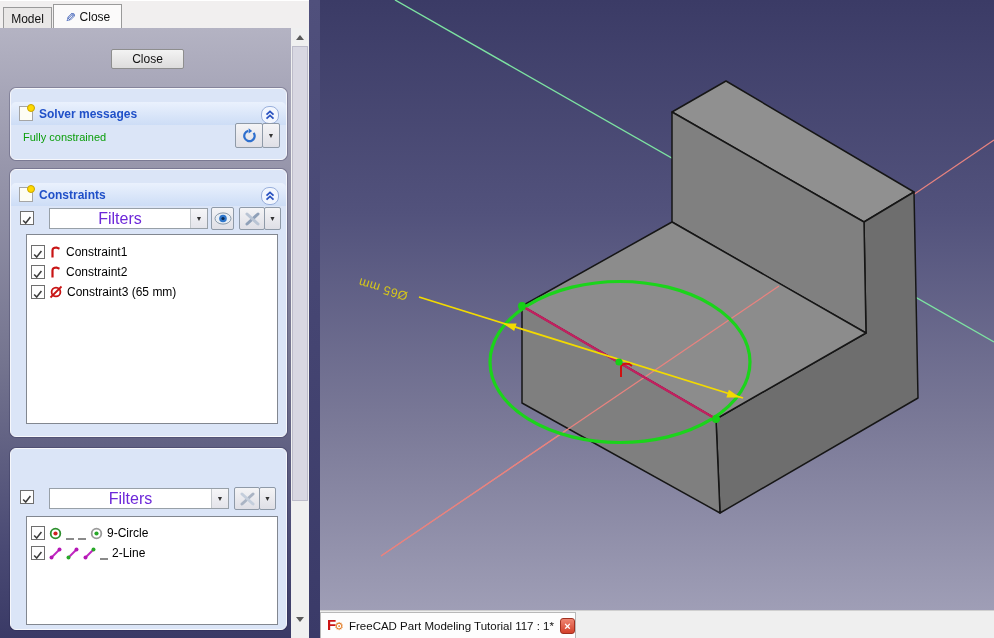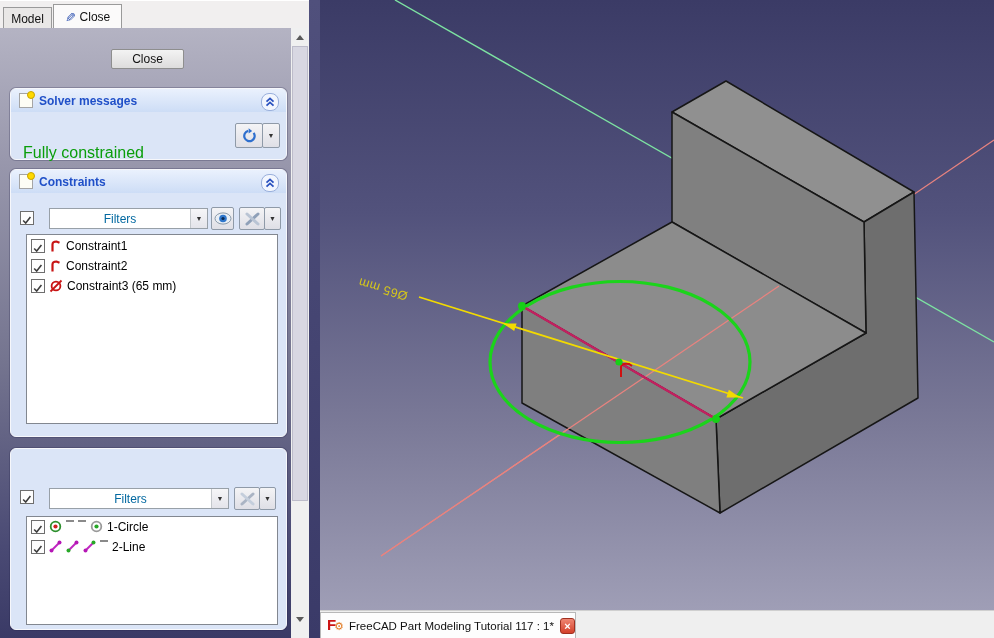--- a/index.html
+++ b/index.html
@@ -13,40 +13,40 @@
   #tab-model{left:3px;width:49px;}
   #tab-tasks{left:53px;top:3px;height:25px;width:69px;background:#fbfafa;}
   .pencil{color:#2a4fb0;font-size:13px;transform:scaleX(-1);display:inline-block;}
   #panel-bg{position:absolute;left:0;top:28px;width:291px;height:610px;
             background:linear-gradient(180deg,#b4b3c3 0%,#9897ac 22%,#74748f 55%,#4a4a74 85%,#3a3a66 100%);}
   #close-btn{position:absolute;left:111px;top:49px;width:73px;height:20px;box-sizing:border-box;
              background:linear-gradient(180deg,#f3f3f3,#dddcdc);border:1px solid #8e8e8e;border-radius:2px;
              font-size:12px;color:#111;display:flex;align-items:center;justify-content:center;}
   .section{position:absolute;left:10px;width:277px;box-sizing:border-box;background:#dbe5f7;
            border:1px solid #f6f7fb;border-radius:6px;box-shadow:0 0 0 1px rgba(30,30,70,.25);}
-  .sec-header{position:absolute;left:0;top:0;right:0;height:23px;border-radius:5px 5px 0 0;
+  .sec-header{position:absolute;left:0;top:13px;right:0;height:23px;border-radius:5px 5px 0 0;
               background:linear-gradient(180deg,#eaf1fd,#cdddf6);display:flex;align-items:center;text-align:center;}
   .sec-title{font-size:12px;font-weight:bold;color:#2050c8;margin-left:6px;}
   .note-icon{position:relative;width:12px;height:13px;background:#fdfdf5;border:1px solid #a5a5a5;margin-left:8px;flex:none;}
   .note-icon .dot{position:absolute;right:-3px;top:-3px;width:6px;height:6px;border-radius:50%;
                   background:#ffd900;border:1px solid #c8a400;}
   .collapse-btn{position:absolute;right:7px;top:4px;width:16px;height:16px;border-radius:8px;
                 background:#f2f6fe;border:1px solid #9ab0dc;display:flex;align-items:center;justify-content:center;}
   .checkbox{position:absolute;width:14px;height:14px;background:#fdfdfd;border:1px solid #6e6e6e;box-sizing:border-box;}
   .combo{position:absolute;height:21px;background:#fff;border:1px solid #98a0a8;box-sizing:border-box;}
   .combo-label{position:absolute;left:0;right:17px;top:0;bottom:0;display:flex;align-items:center;justify-content:center;
-               font-size:12px;color:#0369a1;}
+               font-size:16px;color:#6d28d9;}
   .combo-arrow{position:absolute;right:0;top:0;bottom:0;width:16px;border-left:1px solid #c4c8cc;
                display:flex;align-items:center;justify-content:center;font-size:7px;color:#333;
                background:linear-gradient(180deg,#f6f6f8,#e4e4ea);}
   .mini-btn{position:absolute;background:linear-gradient(180deg,#f4f4f6,#dfdfe6);border:1px solid #8f9aa8;
             box-sizing:border-box;border-radius:2px;display:flex;align-items:center;justify-content:center;}
   .drop-glyph{font-size:7px;color:#333;}
   .listbox{position:absolute;background:#fff;border:1px solid #828790;box-sizing:border-box;overflow:hidden;}
-  .lrow{position:relative;height:20px;display:flex;align-items:flex-start;gap:4px;padding-left:4px;}
+  .lrow{position:relative;height:20px;display:flex;align-items:flex-end;gap:4px;padding-left:4px;}
   .lrow .rlabel{font-size:12px;color:#000;}
   .cb-inline{position:relative;flex:none;width:14px;height:14px;background:#fdfdfd;border:1px solid #6e6e6e;box-sizing:border-box;}
   .dash{flex:none;width:8px;height:2px;background:#8a8a8a;}
   
   #scrollbar{position:absolute;left:291px;top:28px;width:18px;height:610px;background:#f0f0f0;}
   .scroll-btn{position:absolute;left:0;width:18px;height:18px;background:#f0f0f0;display:flex;align-items:center;justify-content:center;}
   .tri-up{width:0;height:0;border-left:4px solid transparent;border-right:4px solid transparent;border-bottom:5px solid #5a5a5a;}
   .tri-down{width:0;height:0;border-left:4px solid transparent;border-right:4px solid transparent;border-top:5px solid #5a5a5a;}
   #scroll-thumb{position:absolute;left:1px;top:18px;width:16px;height:455px;background:#d8d7e2;border:1px solid #bdbcca;box-sizing:border-box;}
   #dark-strip{position:absolute;left:309px;top:0px;width:11px;height:638px;background:linear-gradient(180deg,#50507c,#3a3a68);}
@@ -93,21 +93,21 @@
             <span class="dot"></span>
           </span>
         <span class="sec-title">Solver messages</span>
         <span class="collapse-btn">
           <svg width="10" height="10" viewBox="0 0 10 10">
               <polyline points="1.5,4.6 5,1.4 8.5,4.6" fill="none" stroke="#2a52c0" stroke-width="1.8"></polyline>
               <polyline points="1.5,8.6 5,5.4 8.5,8.6" fill="none" stroke="#2a52c0" stroke-width="1.8"></polyline>
             </svg>
         </span>
       </div>
-      <div style="position:absolute;left:12px;top:55px;font-size:16px;color:#0a9e0a;">Fully constrained</div>
+      <div style="position:absolute;left:12px;top:42px;font-size:11px;color:#0a9e0a;">Fully constrained</div>
       <div class="mini-btn" style="left:224px;top:34px;width:28px;height:25px;">
         <svg width="16" height="16" viewBox="0 0 16 16">
           <path d="M12.6,4.8 A5.2,5.2 0 1 1 7.2,2.9" fill="none" stroke="#2e6fce" stroke-width="2.2"></path>
           <polygon points="7.6,0.2 7.6,5.6 11.2,2.9" fill="#2e6fce"></polygon>
         </svg>
       </div>
       <div class="mini-btn" style="left:251px;top:34px;width:18px;height:25px;">
         <span class="drop-glyph">▼</span>
       </div>
     </div>
@@ -213,21 +213,21 @@
           <svg width="13" height="13" viewBox="0 0 13 13">
               <circle cx="6.5" cy="6.5" r="4.8" fill="none" stroke="#2d8f2d" stroke-width="1.8"></circle>
               <circle cx="6.5" cy="6.5" r="2.1" fill="#d02020"></circle>
             </svg>
           <span class="dash"></span>
           <span class="dash"></span>
           <svg width="13" height="13" viewBox="0 0 13 13">
               <circle cx="6.5" cy="6.5" r="4.8" fill="none" stroke="#9a9a9a" stroke-width="1.8"></circle>
               <circle cx="6.5" cy="6.5" r="2.1" fill="#28a828"></circle>
             </svg>
-          <span class="rlabel">1-Circle</span>
+          <span class="rlabel">9-Circle</span>
         </div>
         <div class="lrow">
           <span class="cb-inline"><svg width="12" height="12" viewBox="0 0 14 14">
                 <polyline points="2.5,7.5 5.5,10.5 11,3.5" fill="none" stroke="#3c3c3c" stroke-width="1.8"></polyline>
               </svg></span>
           <svg width="13" height="13" viewBox="0 0 13 13">
               <line x1="2.5" y1="10.5" x2="10.5" y2="2.5" stroke="#c026c0" stroke-width="2"></line>
               <circle cx="2.5" cy="10.5" r="2" fill="#b517b5"></circle>
               <circle cx="10.5" cy="2.5" r="2" fill="#b517b5"></circle>
             </svg>

